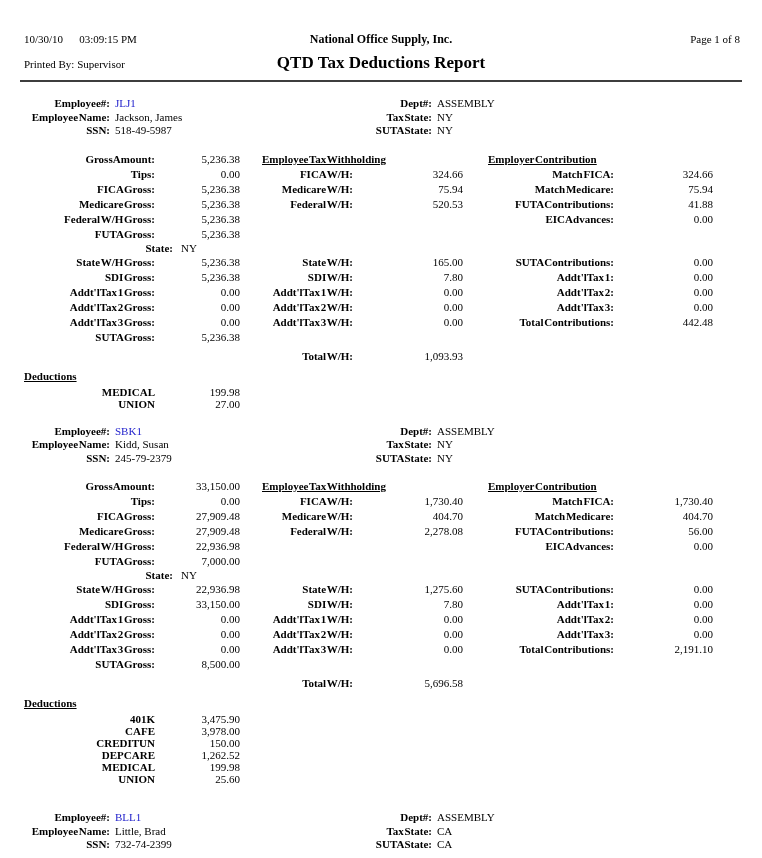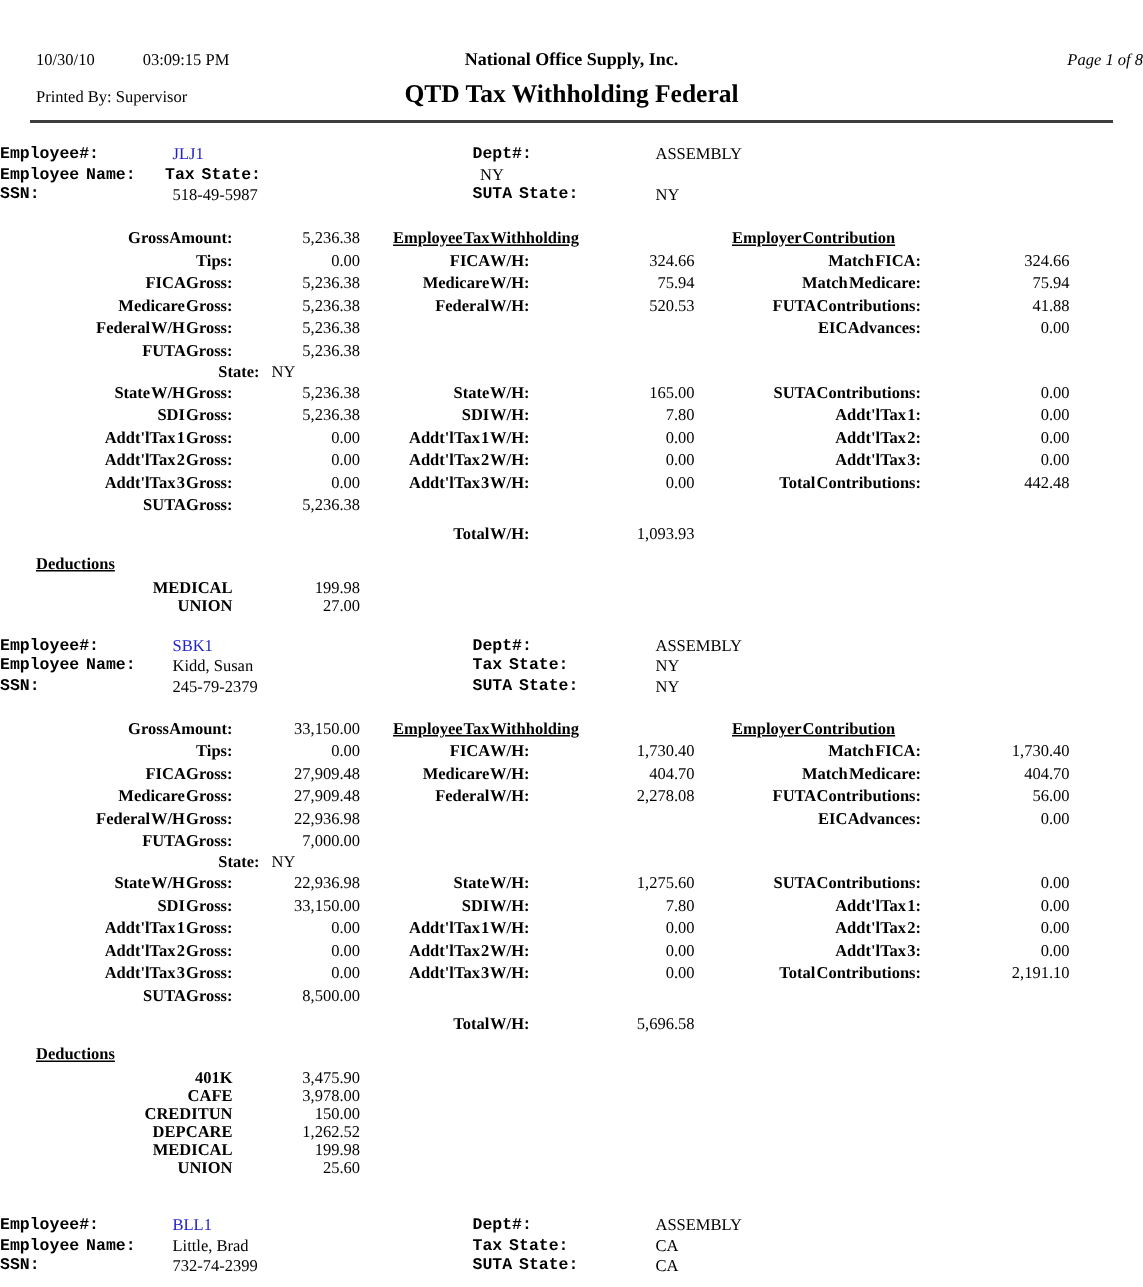--- a/index.html
+++ b/index.html
@@ -6,36 +6,36 @@
   .page{
     width:762px;height:858px;position:relative;overflow:hidden;
     background:#ffffff;color:#000000;
     font-family:"Liberation Serif", "DejaVu Serif", serif;
     font-size:11px;
   }
   
   .hdr{padding-top:32px;}
   .hdr-row{display:grid;grid-template-columns:1fr auto 1fr;align-items:baseline;}
   .hdr-left{padding-left:24px;text-align:left;white-space:nowrap;}
-  .hdr-left .gap{margin-left:32px;}
+  .hdr-left .gap{margin-left:16px;}
   .hdr-center{text-align:center;font-family:Liberation Serif, serif;}
-  .hdr-right{text-align:right;white-space:nowrap;font-style:italic;}
+  .hdr-right{padding-right:22px;text-align:right;white-space:nowrap;}
   .company{font-weight:bold;font-size:12px;}
   .title{font-weight:bold;font-size:17px;margin-top:2px;}
   .row2{margin-top:4px;}
   .rule{border-top:2px solid #3e3e3e;margin:7px 20px 0 20px;height:0;}
   
   .b{font-weight:bold;word-spacing:-2px;}
   .u{text-decoration:underline;}
   .link{color:#2222CC;}
   
   .employee-block{margin-top:15px;}
   .employee-block.truncated{margin-top:26px;}
   .trow{display:grid;grid-template-columns:110px 205px 117px 1fr;height:13.5px;line-height:13.5px;}
-  .tl{text-align:left;font-family:Liberation Mono, monospace;}
+  .tl{text-align:right;}
   .tv{text-align:left;padding-left:5px;white-space:nowrap;}
   .main-section{margin-top:14px;}
   .mrow{display:grid;grid-template-columns:155px 85px 113px 110px 151px 99px;height:15px;line-height:15px;}
   .mrow>span{text-align:right;white-space:nowrap;}
   .mrow .sec-h{text-align:left;}
   .span34{grid-column:3/5;padding-left:22px;}
   .span56{grid-column:5/7;padding-left:25px;}
   .srow{display:flex;height:13px;line-height:13px;}
   .state-l{width:135px;text-align:right;padding-left:38px;}
   .state-v{padding-left:8px;}
@@ -55,36 +55,37 @@
         <span>10/30/10</span><span class="gap">03:09:15 PM</span>
       </div>
       <div class="hdr-center company">National Office Supply, Inc.</div>
       <div class="hdr-right">Page 1 of 8</div>
     </div>
     <div class="hdr-row row2">
       <div class="hdr-left">
         <span>Printed By:</span>
         <span>Supervisor</span>
       </div>
-      <div class="hdr-center title">QTD Tax Withholding Federal</div>
+      <div class="hdr-center title">QTD Tax Deductions Report</div>
       <div class="hdr-right"></div>
     </div>
     <div class="rule"></div>
   </div>
 
   <div id="report-body">
       <div class="employee-block">
         <div class="trow">
           <span class="tl b">Employee#:</span>
           <span class="tv link">JLJ1</span>
           <span class="tl b">Dept#:</span>
           <span class="tv">ASSEMBLY</span>
         </div>
         <div class="trow">
           <span class="tl b">Employee Name:</span>
+          <span class="tv">Jackson, James</span>
           <span class="tl b">Tax State:</span>
           <span class="tv">NY</span>
         </div>
         <div class="trow">
           <span class="tl b">SSN:</span>
           <span class="tv">518-49-5987</span>
           <span class="tl b">SUTA State:</span>
           <span class="tv">NY</span>
         </div>
         <div class="main-section">

